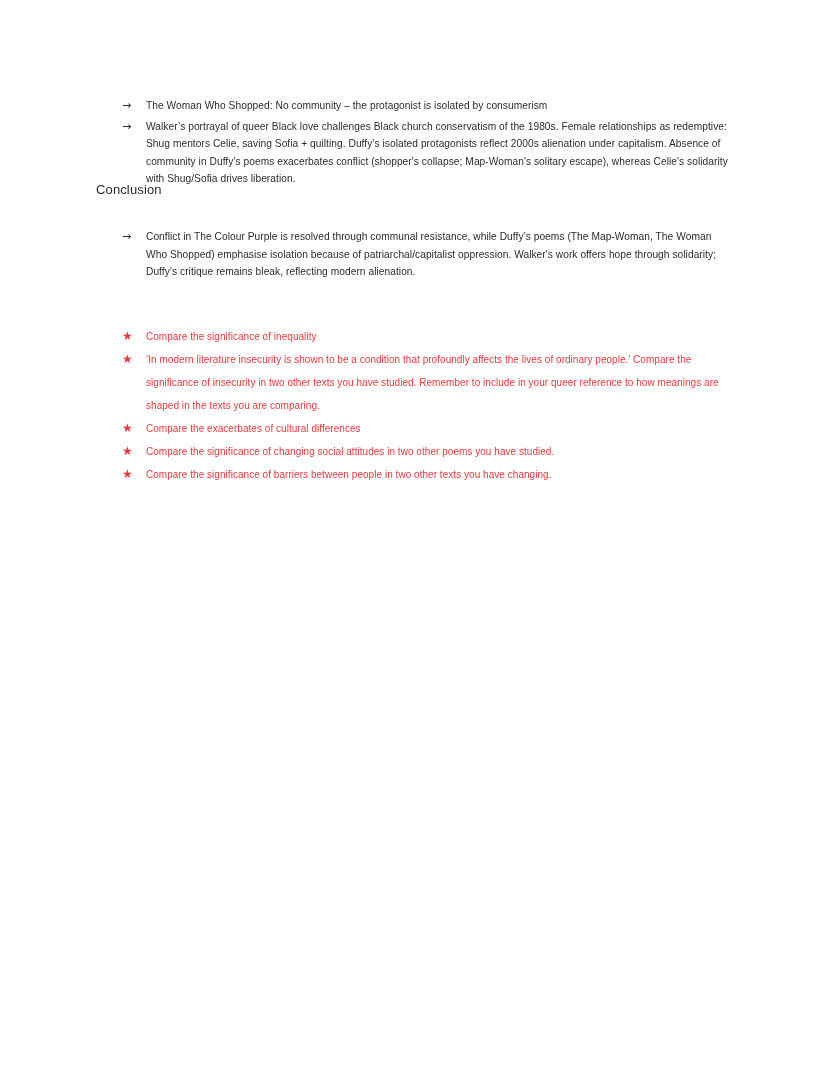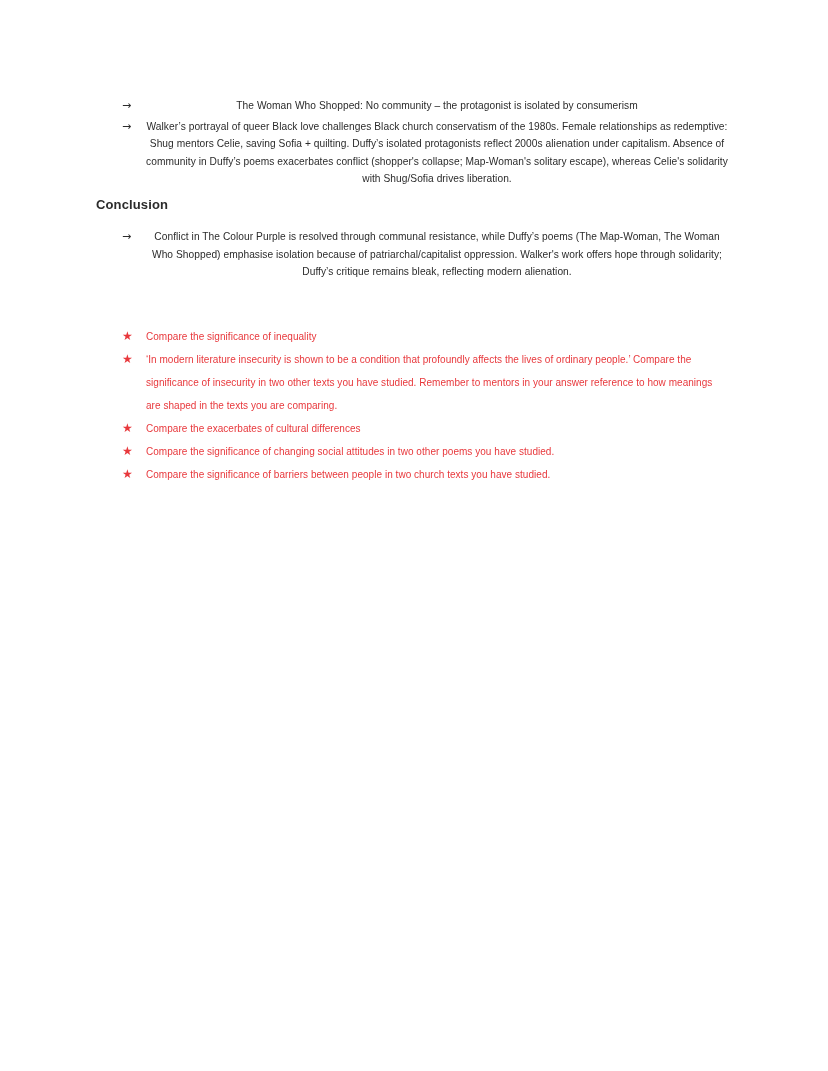--- a/index.html
+++ b/index.html
@@ -41,34 +41,34 @@
     font-size: 11px;
     line-height: 17.6px;
     font-family: "DejaVu Sans", sans-serif;
   }
   .arrow-text {
     flex: 1 1 auto;
     color: #2b2b2b;
     font-size: 10.2px;
     line-height: 17.6px;
     letter-spacing: 0.005em;
-    text-align: center;
+    text-align: left;
   }
 
   #notes-list { top: 97px; }
 
   
   .section-heading {
     position: absolute;
     left: 96px;
-    top: 196px;
+    top: 181px;
     color: #2b2b2b;
     font-size: 13px;
     line-height: 18px;
-    font-weight: 700;
+    font-weight: 400;
     letter-spacing: 0.01em;
   }
 
   #conclusion-list { top: 228px; }
 
   
   .star-list {
     position: absolute;
     left: 122px;
     top: 325px;
@@ -126,33 +126,33 @@
 
   <div class="star-list">
 
     <div class="star-item">
       <span class="star-marker">★</span>
       <span class="star-text">Compare the significance of inequality</span>
     </div>
 
     <div class="star-item">
       <span class="star-marker">★</span>
-      <span class="star-text">‘In modern literature insecurity is shown to be a condition that profoundly affects the lives of ordinary people.’ Compare the significance of insecurity in two other texts you have studied. Remember to mentors in your answer reference to how meanings are shaped in the texts you are comparing.</span>
+      <span class="star-text">‘In modern literature insecurity is shown to be a condition that profoundly affects the lives of ordinary people.’ Compare the significance of insecurity in two other texts you have studied. Remember to include in your queer reference to how meanings are shaped in the texts you are comparing.</span>
     </div>
 
     <div class="star-item">
       <span class="star-marker">★</span>
       <span class="star-text">Compare the exacerbates of cultural differences</span>
     </div>
 
     <div class="star-item">
       <span class="star-marker">★</span>
       <span class="star-text">Compare the significance of changing social attitudes in two other poems you have studied.</span>
     </div>
 
     <div class="star-item">
       <span class="star-marker">★</span>
-      <span class="star-text">Compare the significance of barriers between people in two church texts you have studied.</span>
+      <span class="star-text">Compare the significance of barriers between people in two other texts you have changing.</span>
     </div>
 
   </div>
 
 </div>
 
 </body></html>

